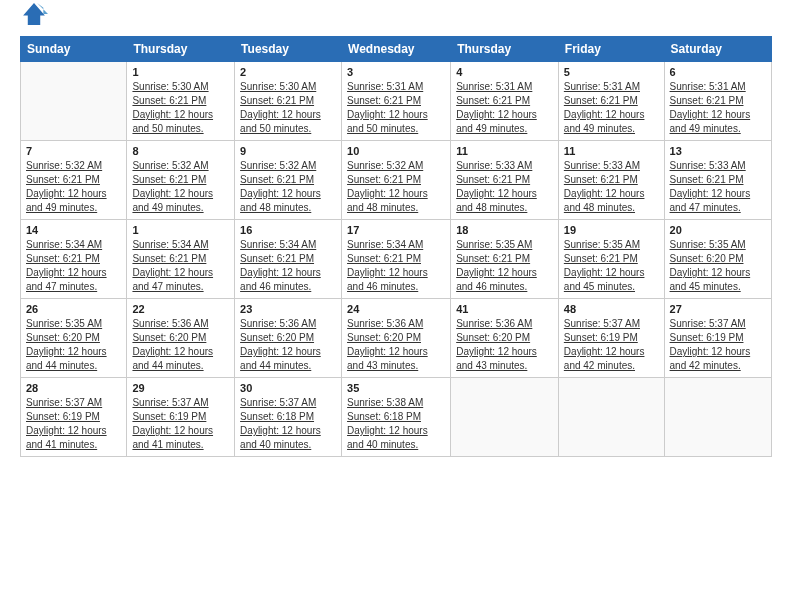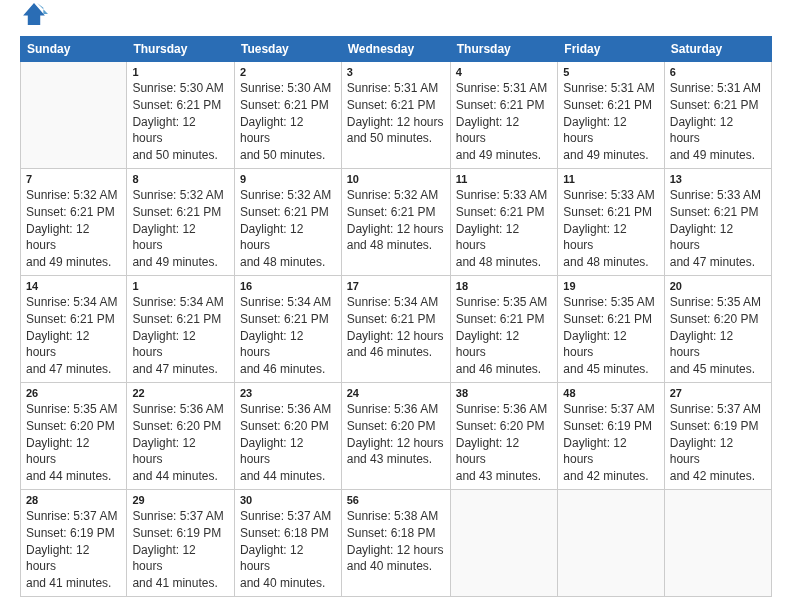--- a/index.html
+++ b/index.html
@@ -73,23 +73,24 @@
       min-height: 70px;
     }
     .day-num {
       font-weight: bold;
       font-size: 11px;
       color: #222;
       display: block;
       margin-bottom: 2px;
     }
     .day-info {
-      font-size: 12px;
+      font-size: 10px;
       color: #333;
       line-height: 1.4;
+      text-decoration: underline;
     }
     tbody tr {
       height: 78px;
     }
     .empty { background: #f9f9f9; }
   </style>
 </head>
 <body>
 
 <div class="page">
@@ -221,21 +222,21 @@
           </td>
           <td>
             <span class="day-num">23</span>
             <div class="day-info">Sunrise: 5:36 AM<br>Sunset: 6:20 PM<br>Daylight: 12 hours<br>and 44 minutes.</div>
           </td>
           <td>
             <span class="day-num">24</span>
             <div class="day-info">Sunrise: 5:36 AM<br>Sunset: 6:20 PM<br>Daylight: 12 hours<br>and 43 minutes.</div>
           </td>
           <td>
-            <span class="day-num">38</span>
+            <span class="day-num">41</span>
             <div class="day-info">Sunrise: 5:36 AM<br>Sunset: 6:20 PM<br>Daylight: 12 hours<br>and 43 minutes.</div>
           </td>
           <td>
             <span class="day-num">48</span>
             <div class="day-info">Sunrise: 5:37 AM<br>Sunset: 6:19 PM<br>Daylight: 12 hours<br>and 42 minutes.</div>
           </td>
           <td>
             <span class="day-num">27</span>
             <div class="day-info">Sunrise: 5:37 AM<br>Sunset: 6:19 PM<br>Daylight: 12 hours<br>and 42 minutes.</div>
           </td>
@@ -247,21 +248,21 @@
           </td>
           <td>
             <span class="day-num">29</span>
             <div class="day-info">Sunrise: 5:37 AM<br>Sunset: 6:19 PM<br>Daylight: 12 hours<br>and 41 minutes.</div>
           </td>
           <td>
             <span class="day-num">30</span>
             <div class="day-info">Sunrise: 5:37 AM<br>Sunset: 6:18 PM<br>Daylight: 12 hours<br>and 40 minutes.</div>
           </td>
           <td>
-            <span class="day-num">56</span>
+            <span class="day-num">35</span>
             <div class="day-info">Sunrise: 5:38 AM<br>Sunset: 6:18 PM<br>Daylight: 12 hours<br>and 40 minutes.</div>
           </td>
           <td class="empty"></td>
           <td class="empty"></td>
           <td class="empty"></td>
         </tr>
       </tbody>
   </table>
 </div>
 

